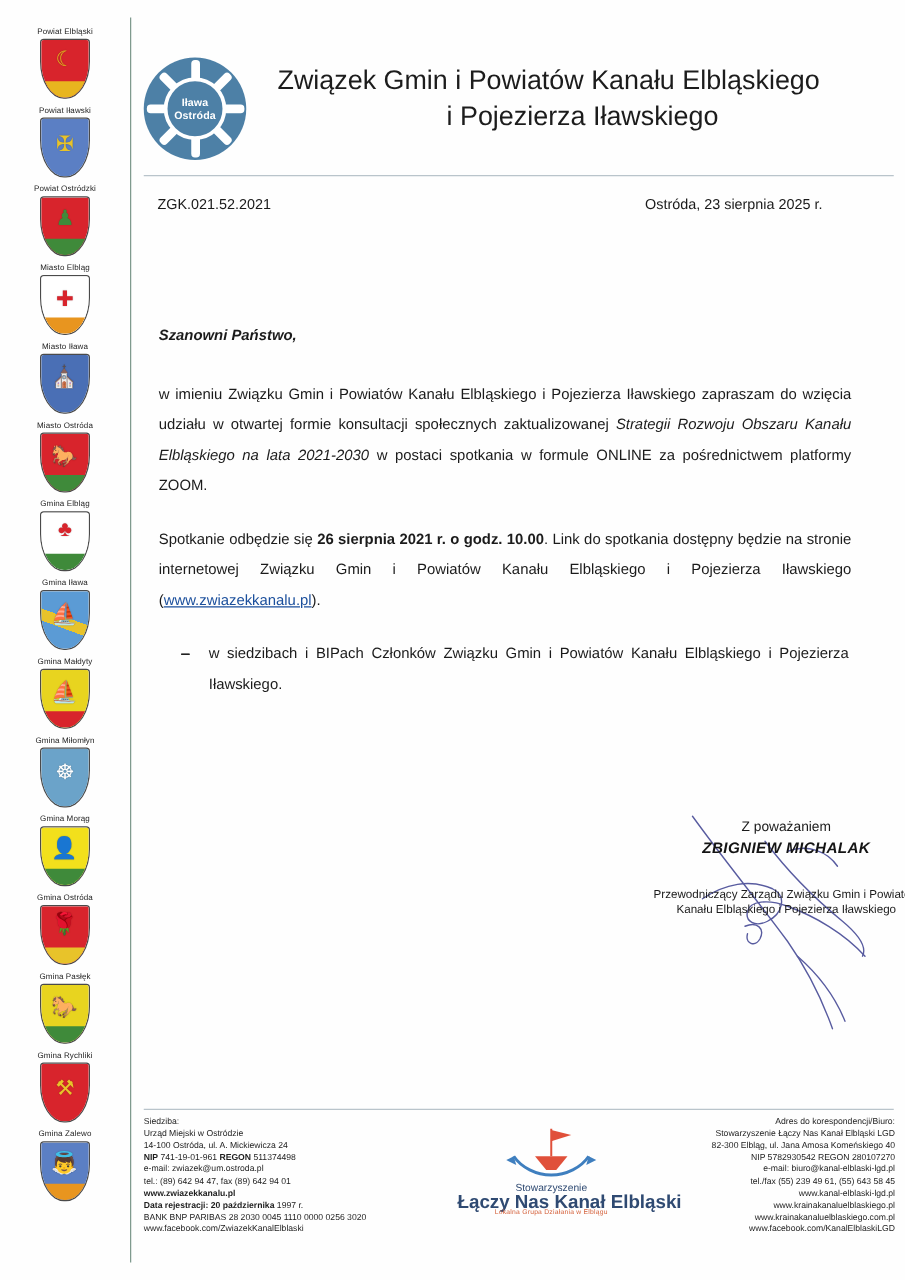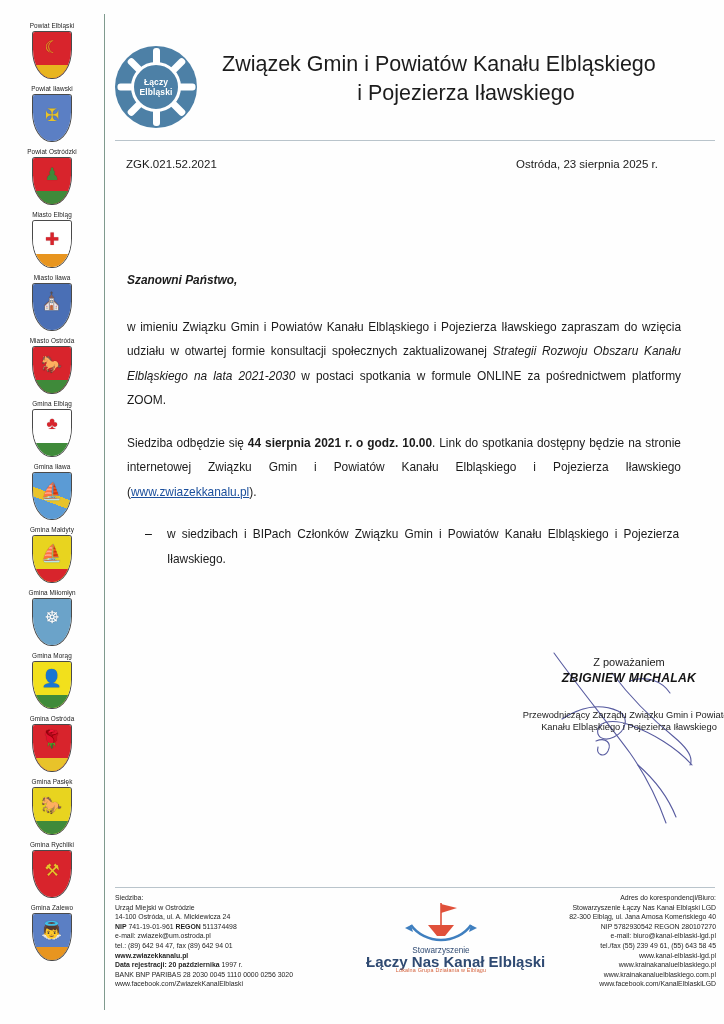--- a/index.html
+++ b/index.html
@@ -183,21 +183,21 @@
   #body-text {
     position: absolute;
     left: 23px;
     top: 252px;
     width: 554px;
     font-size: 11.9px;
     line-height: 24.5px;
     color: #1b1b1b;
     text-align: justify;
   }
-  #body-text p { margin: 16px 0 18px 0; }
+  #body-text p { margin: 4px 0 18px 0; }
   .salutation {
     font-style: italic;
     font-weight: bold;
     margin-bottom: 22px !important;
   }
   .ital { font-style: italic; }
   .bold { font-weight: bold; }
   a.link {
     color: #1b4f9c;
     text-decoration: underline;
@@ -456,42 +456,42 @@
   <div id="main">
 
     <div id="header">
       <div id="logo">
         <div class="wheel-outer"></div>
         <div class="spoke" style="transform:rotate(0deg)"></div>
         <div class="spoke" style="transform:rotate(45deg)"></div>
         <div class="spoke" style="transform:rotate(90deg)"></div>
         <div class="spoke" style="transform:rotate(135deg)"></div>
         <div class="wheel-hub">
-          <span>Łączy</span>
-          <span>Elbląski</span>
+          <span>Iława</span>
+          <span>Ostróda</span>
         </div>
       </div>
       <div id="org-title">
         <span class="line1">Związek Gmin i Powiatów Kanału Elbląskiego</span>
         <span class="line2">i Pojezierza Iławskiego</span>
       </div>
     </div>
     <div id="header-rule"></div>
 
     <div id="ref-row">
       <span id="ref-number">ZGK.021.52.2021</span>
       <span id="ref-place">Ostróda, 23 sierpnia 2025 r.</span>
     </div>
 
     <div id="body-text">
       <p class="salutation">Szanowni Państwo,</p>
 
       <p><span>w imieniu Związku Gmin i Powiatów Kanału Elbląskiego i Pojezierza Iławskiego zapraszam do wzięcia udziału w otwartej formie konsultacji społecznych zaktualizowanej </span><span class="ital">Strategii Rozwoju Obszaru Kanału Elbląskiego na lata 2021-2030</span><span> w postaci spotkania w formule ONLINE za pośrednictwem platformy ZOOM.</span></p>
 
-      <p><span>Siedziba odbędzie się </span><span class="bold">44 sierpnia 2021 r. o godz. 10.00</span><span>. Link do spotkania dostępny będzie na stronie internetowej Związku Gmin i Powiatów Kanału Elbląskiego i Pojezierza Iławskiego (</span><a class="link" href="#">www.zwiazekkanalu.pl</a><span>).</span></p>
+      <p><span>Spotkanie odbędzie się </span><span class="bold">26 sierpnia 2021 r. o godz. 10.00</span><span>. Link do spotkania dostępny będzie na stronie internetowej Związku Gmin i Powiatów Kanału Elbląskiego i Pojezierza Iławskiego (</span><a class="link" href="#">www.zwiazekkanalu.pl</a><span>).</span></p>
 
 
       <ul class="doc-list">
           <li><span class="dash">–</span></li>
           <li><span class="dash">–</span></li>
           <li><span class="dash">–</span><span>w siedzibach i BIPach Członków Związku Gmin i Powiatów Kanału Elbląskiego i Pojezierza Iławskiego.</span></li>
         </ul>
     </div>
 
     <div id="signature">

